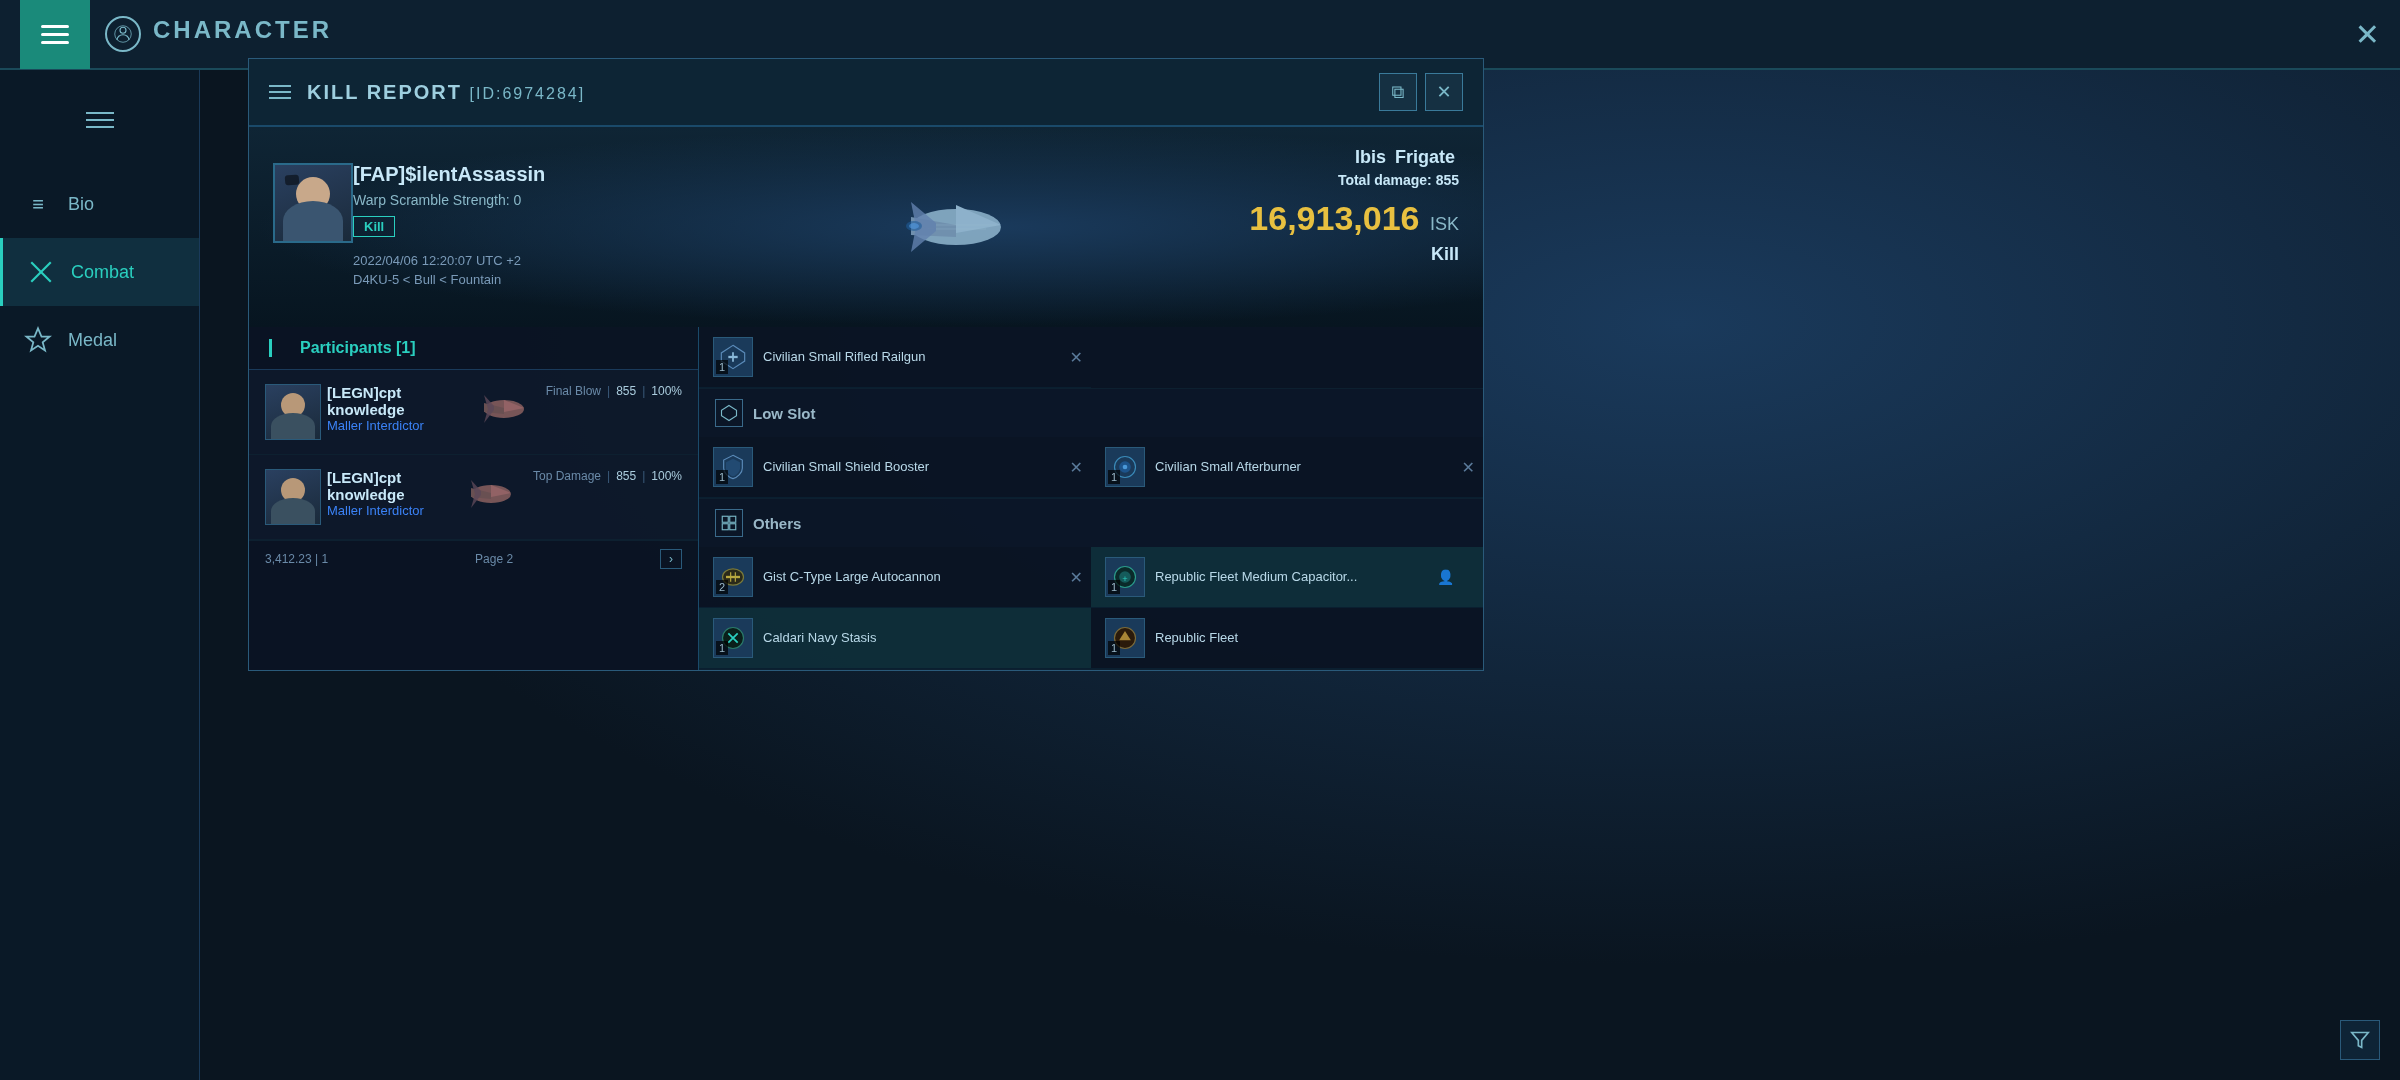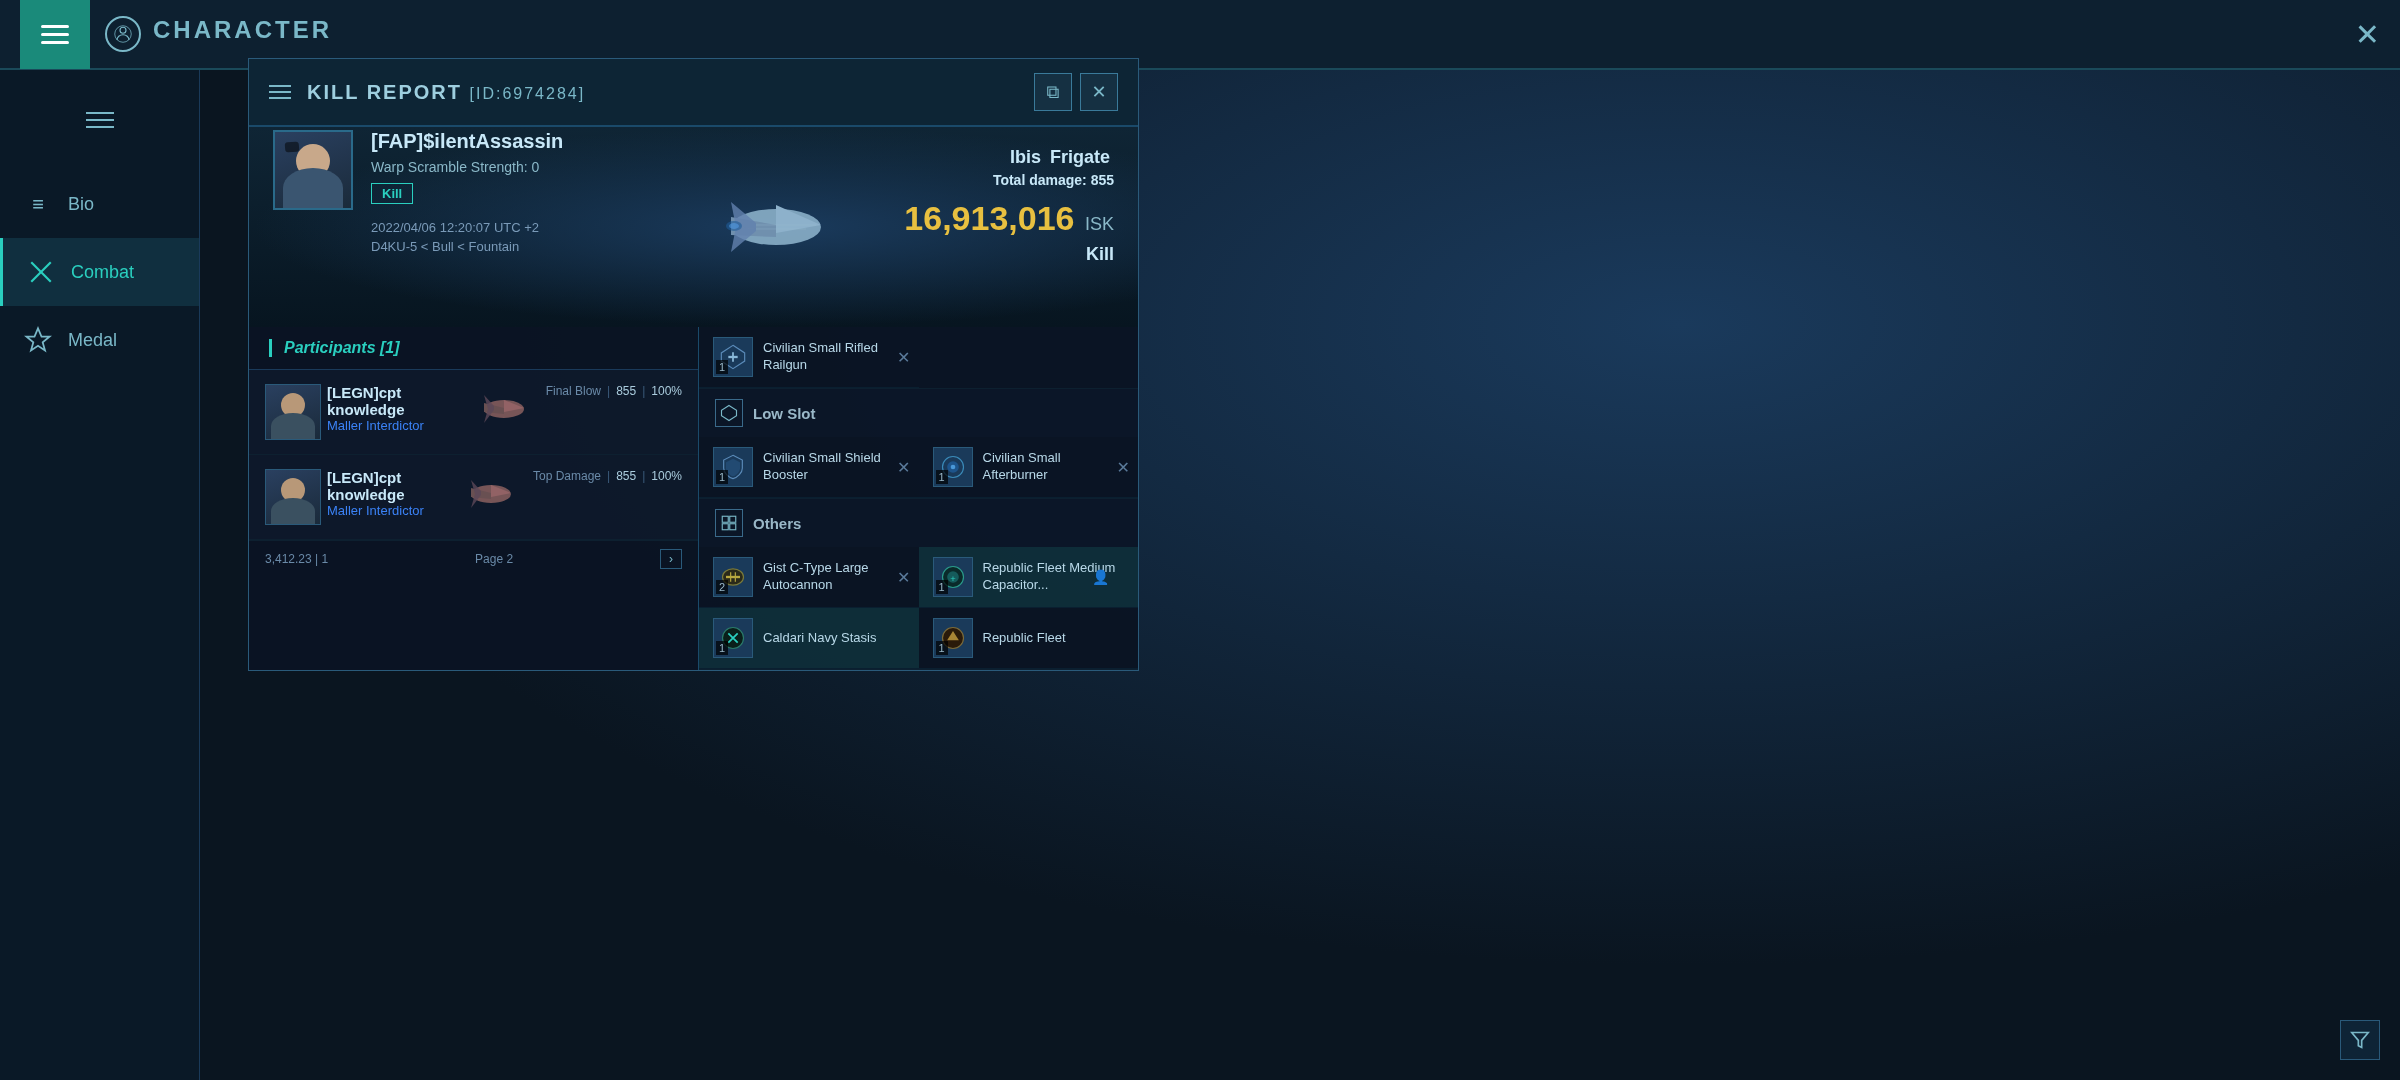--- a/index.html
+++ b/index.html
@@ -117,21 +117,21 @@
       width: 36px; height: 36px;
       display: flex; align-items: center; justify-content: center;
       font-size: 20px;
     }
 
     
     .modal {
       position: absolute;
       left: 248px;
       top: 58px;
-      width: 891px;
+      width: 1236px;
       background: rgba(10,20,35,0.97);
       border: 1px solid #2a5a7a;
       z-index: 20;
       display: flex;
       flex-direction: column;
     }
 
     
     .modal-header {
       background: #0d2535;
@@ -177,23 +177,22 @@
       position: relative;
       overflow: hidden;
     }
     .kill-header-bg {
       position: absolute;
       inset: 0;
       background: radial-gradient(ellipse at 60% 50%, #1a3a5c 0%, transparent 70%);
     }
 
     .victim-info {
-      padding: 3px 24px;
-      display: flex;
-      gap: 18px;
+      padding: 36px 24px;
+      display: flex;
       align-items: flex-start;
       position: relative;
       z-index: 2;
       width: 460px;
     }
     .victim-avatar {
       width: 80px; height: 80px;
       background: #1a3a5a;
       border: 2px solid #2a6a8a;
       flex-shrink: 0;
@@ -264,23 +263,22 @@
     
     .participants-panel {
       width: 450px;
       border-right: 1px solid #1a4a6a;
       display: flex;
       flex-direction: column;
     }
     .section-header {
       padding: 12px 20px;
       display: flex;
-      gap: 8px;
+      gap: 24px;
       border-bottom: 1px solid #1a3a5a;
-      font-style: italic;
     }
     .section-title {
       color: #2acfbf;
       font-size: 16px;
       font-weight: 600;
     }
     .section-divider {
       width: 3px;
       height: 18px;
       background: #2acfbf;

